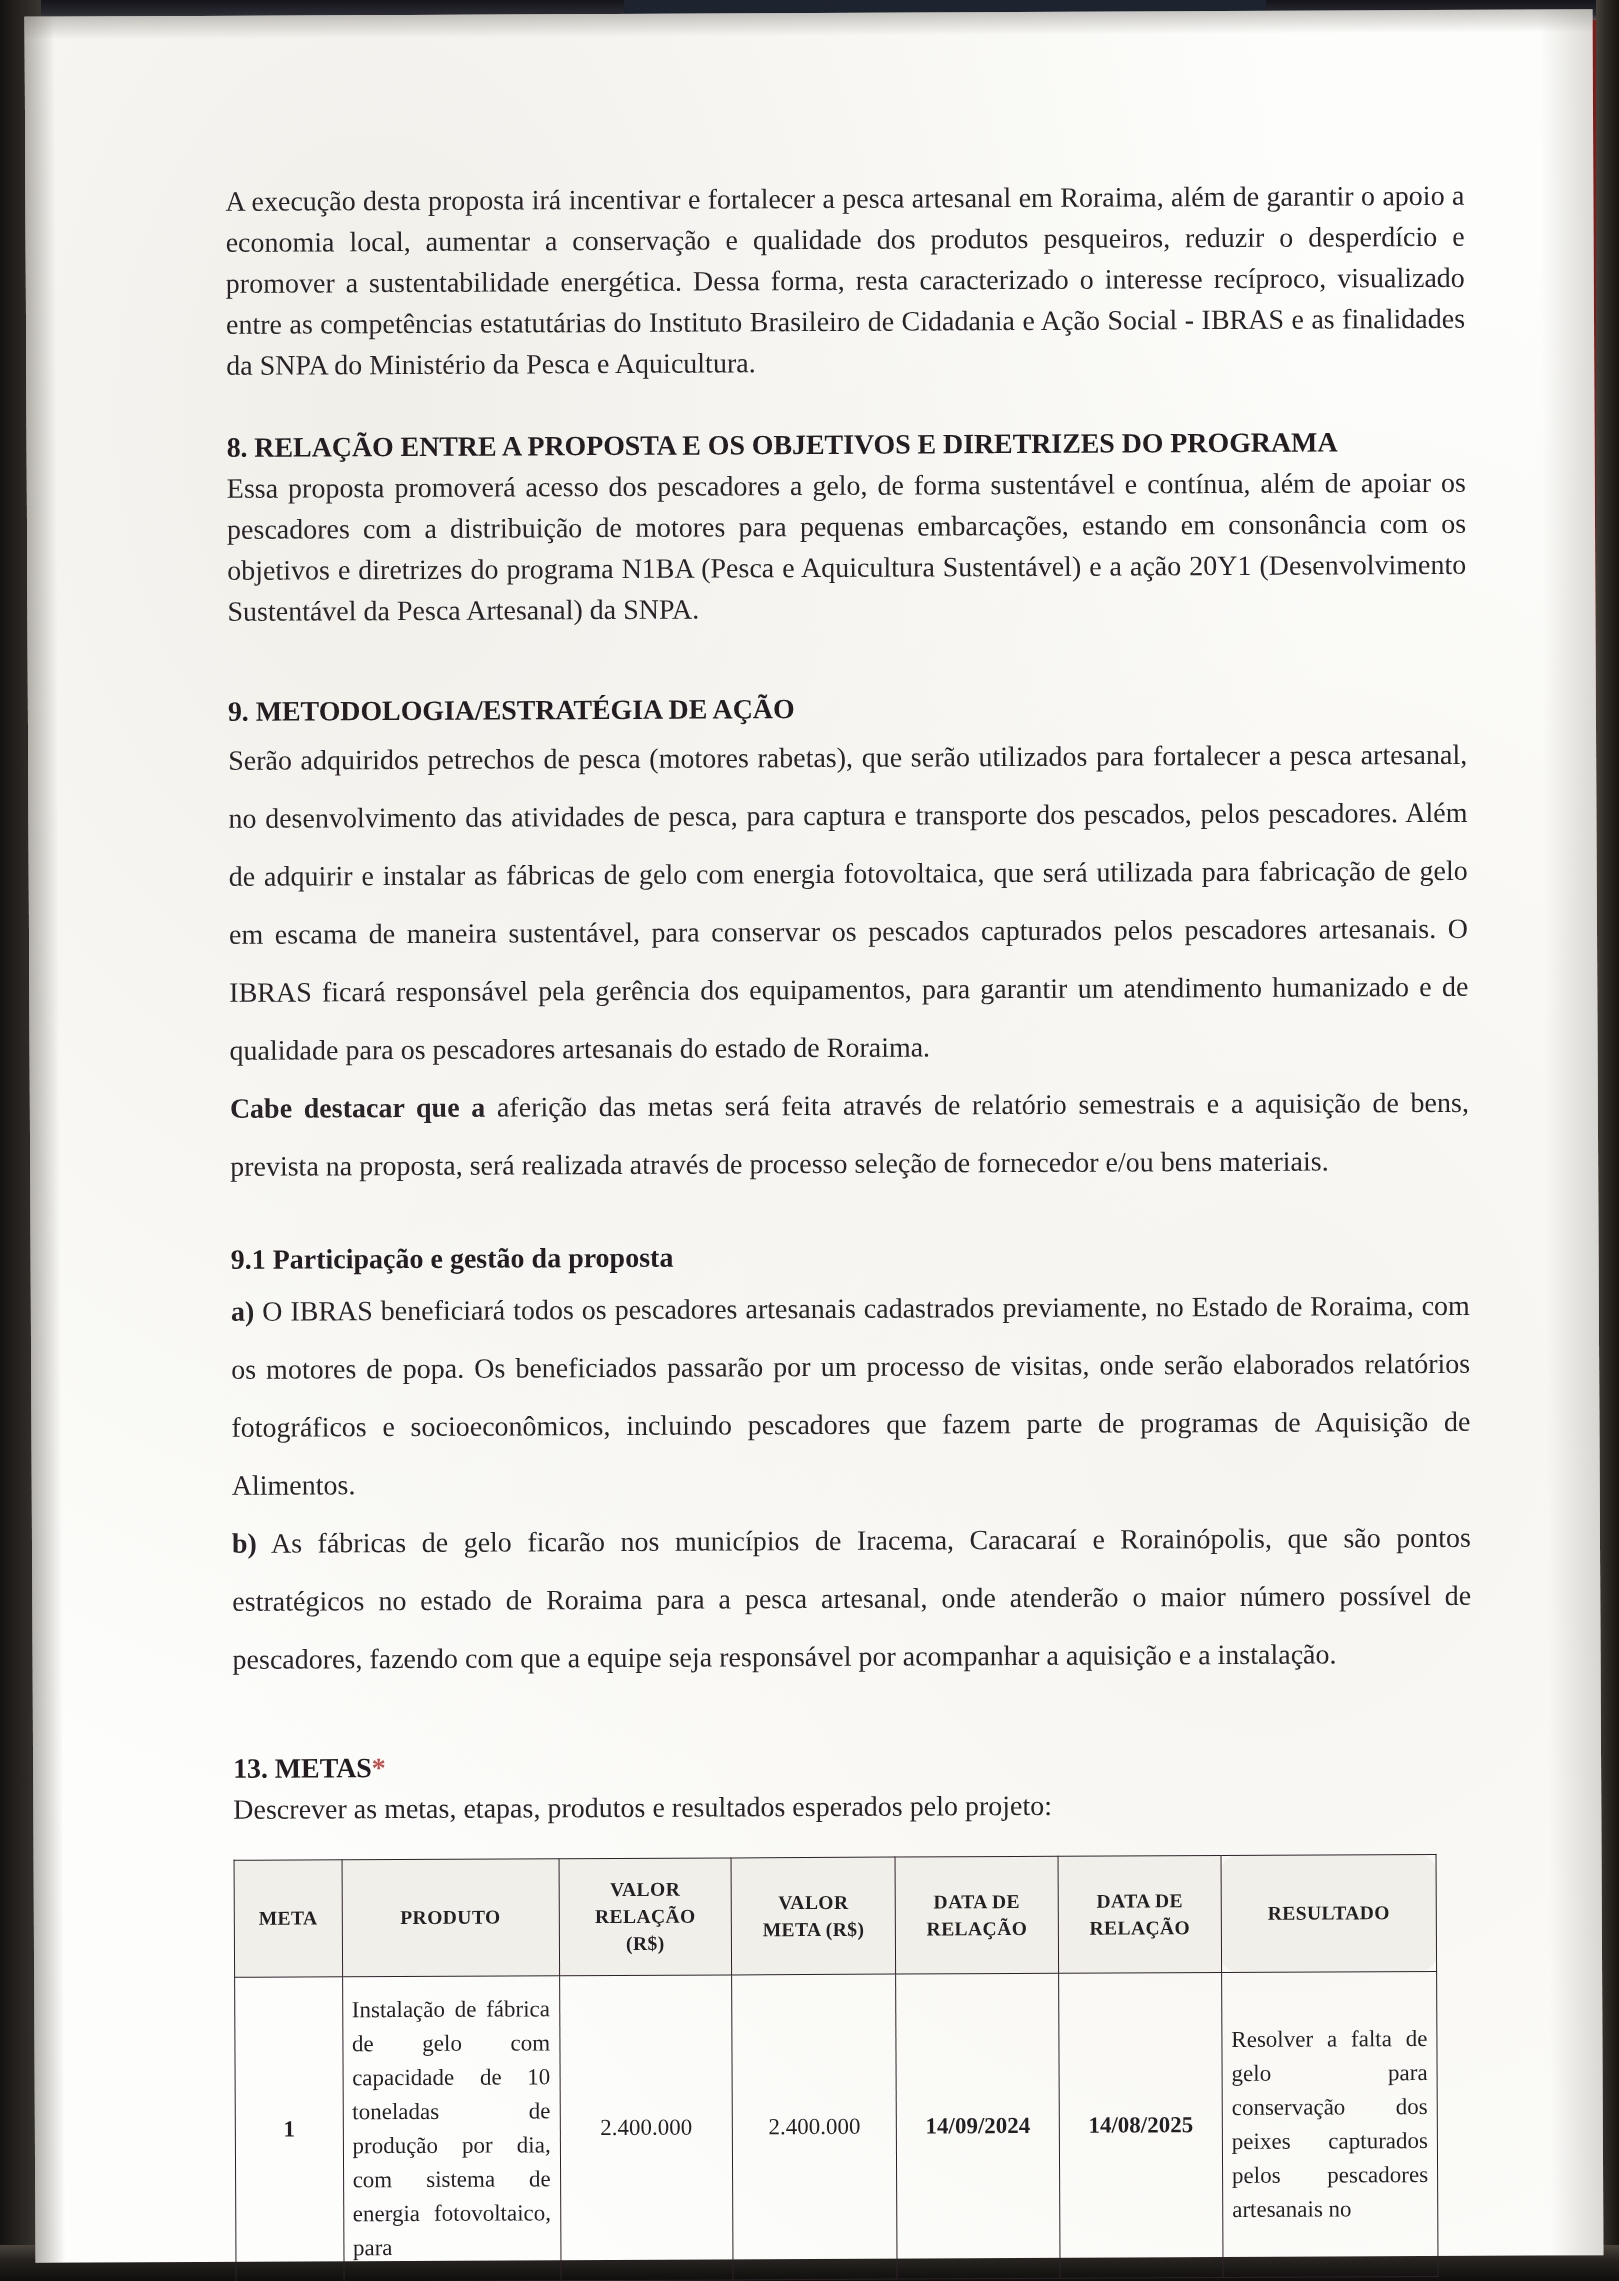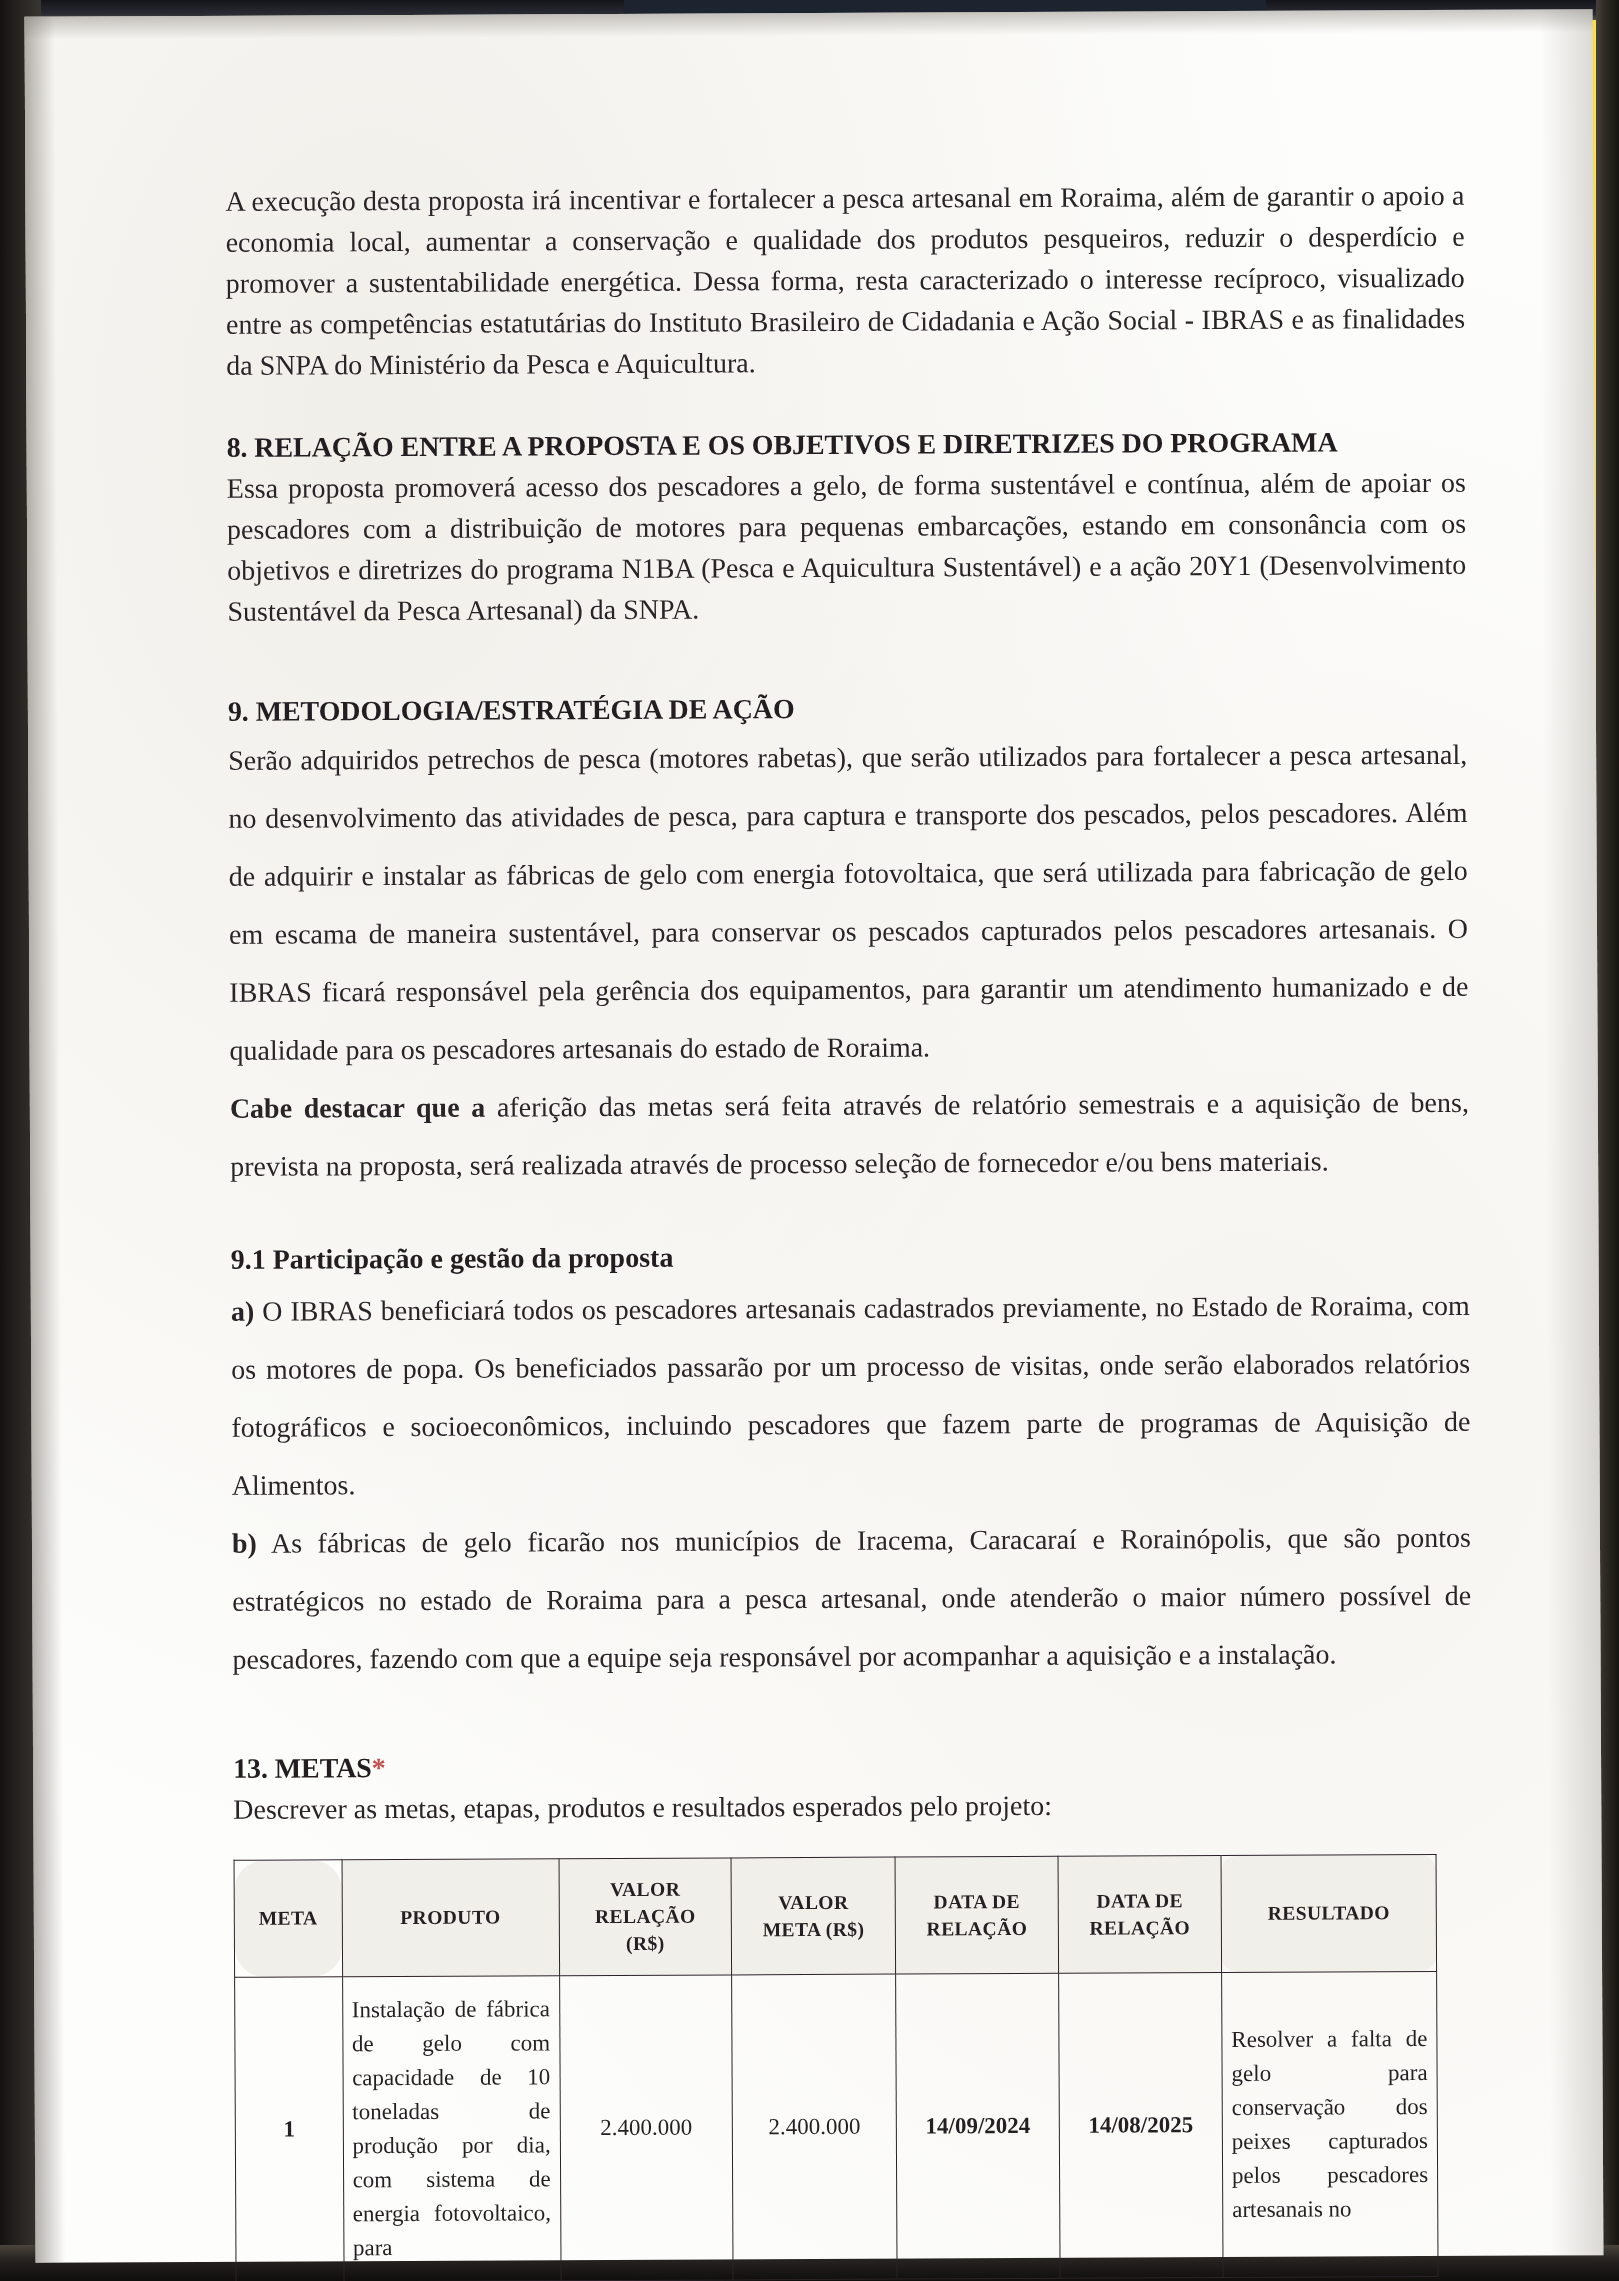--- a/index.html
+++ b/index.html
@@ -5,21 +5,21 @@
   html, body {
     margin: 0;
     padding: 0;
     background: #1b1b1b;
   }
   #page {
     position: relative;
     width: 1619px;
     height: 2281px;
     overflow: hidden;
-    background: #fde047;
+    background: #7f1d1d;
     font-family: "Liberation Serif", "DejaVu Serif", serif;
   }
 
   
   .bed-left {
     position: absolute; left: 0; top: 0; width: 41px; height: 2281px;
     background: linear-gradient(to right, #141210 0%, #24211e 40%, #3a3632 100%);
   }
   .bed-right {
     position: absolute; right: 0; top: 0; width: 23px; height: 2281px;
@@ -146,21 +146,21 @@
     font-weight: bold;
   }
   .cell-num {
     text-align: center;
   }
   .cell-just {
     text-align: justify;
     text-justify: inter-word;
     vertical-align: middle;
   }
-  .col-meta   { width: 82px; border-radius: 29px; }
+  .col-meta   { width: 82px; }
   .col-prod   { width: 185px; margin-left: 11px; }
   .col-vu     { width: 143px; }
   .col-vt     { width: 135px; }
   .col-ini    { width: 134px; }
   .col-fim    { width: 134px; }
   .col-res    { width: 183px; border-radius: 17px; }
 
   .row-body td { height: 294px; }
 </style>
 </head>

